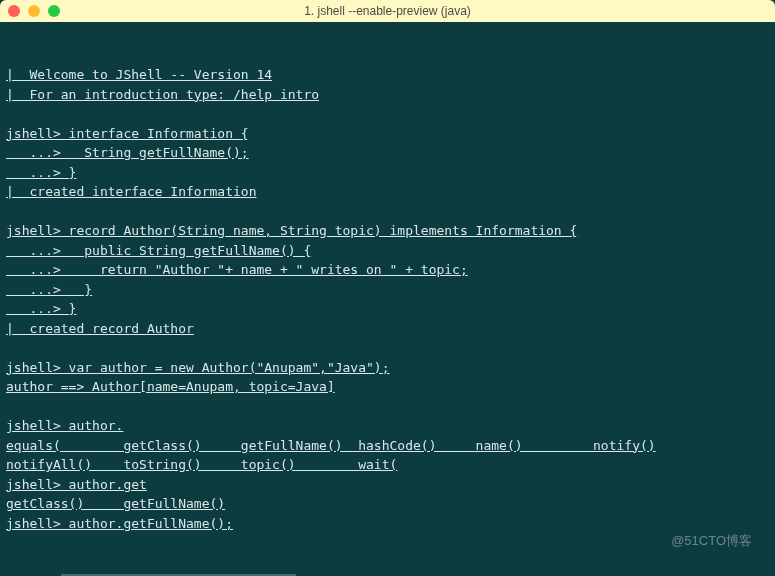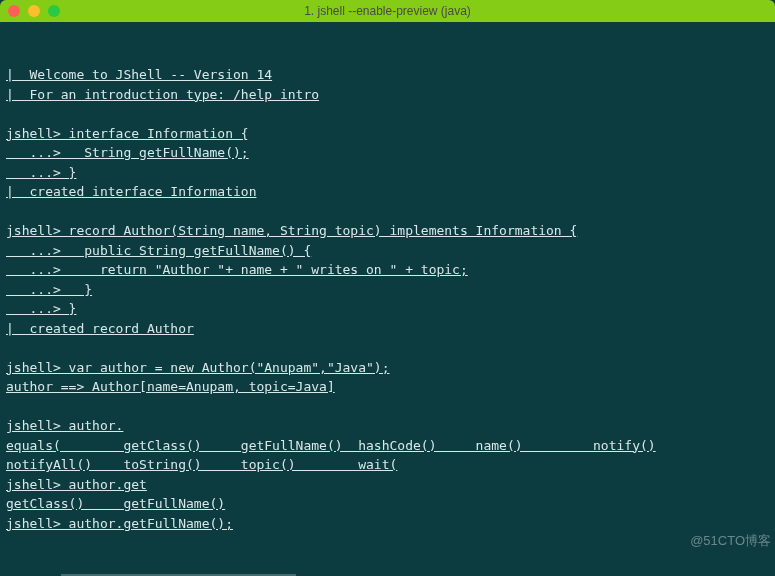--- a/index.html
+++ b/index.html
@@ -11,21 +11,21 @@
       width: 775px;
       height: 576px;
       background: #0c3b40;
       font-family: "Menlo", "Monaco", "Consolas", monospace;
       font-size: 13px;
       overflow: hidden;
       position: relative;
     }
     .titlebar {
       height: 22px;
-      background: #84cc16;
+      background: #fef9c3;
       display: flex;
       align-items: center;
       padding: 0 8px;
       position: relative;
       border-top-left-radius: 6px;
       border-top-right-radius: 6px;
     }
     .traffic-lights {
       display: flex;
       gap: 8px;
@@ -58,21 +58,21 @@
       min-height: 19.5px;
       text-decoration: underline;
     }
     .highlight {
       background: #4a6b6e;
       color: #d9e8e8;
     }
     .watermark {
       position: absolute;
       bottom: 26px;
-      right: 4px;
+      right: 23px;
       color: rgba(200, 210, 210, 0.5);
       font-size: 13px;
       font-family: -apple-system, sans-serif;
     }
   </style>
 </head>
 <body>
 
 <div class="titlebar">
   <div class="traffic-lights">

